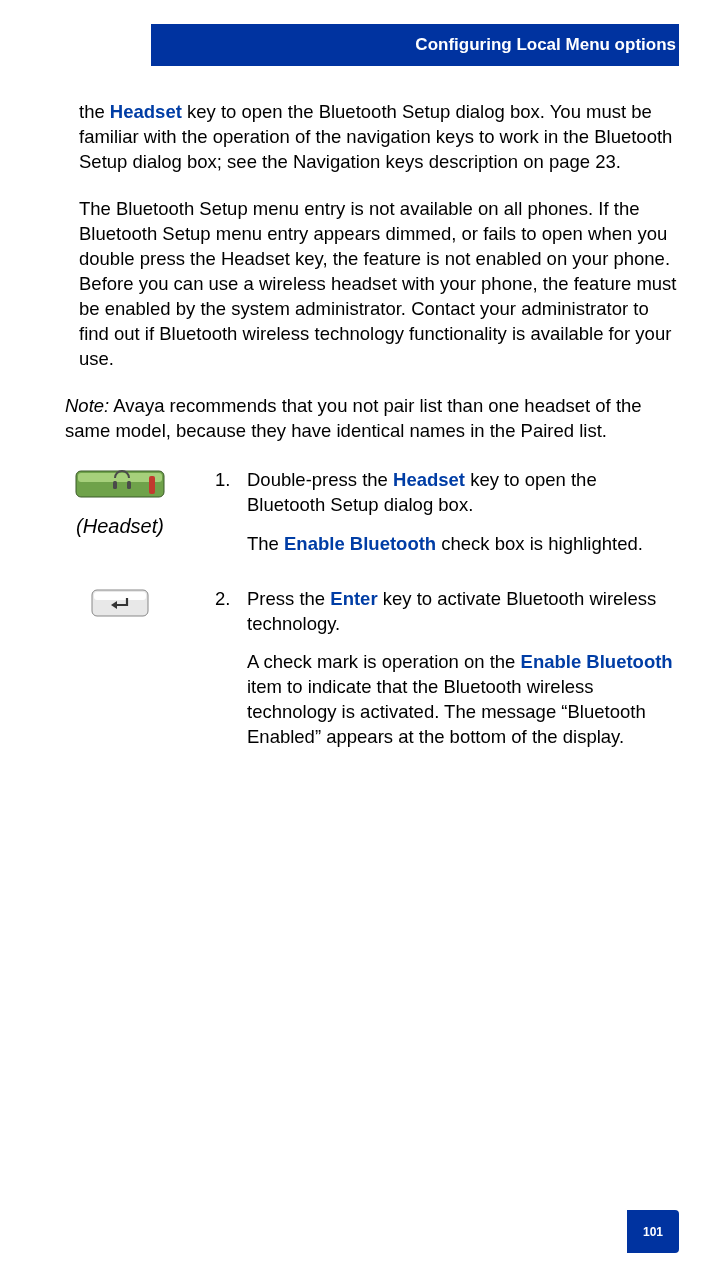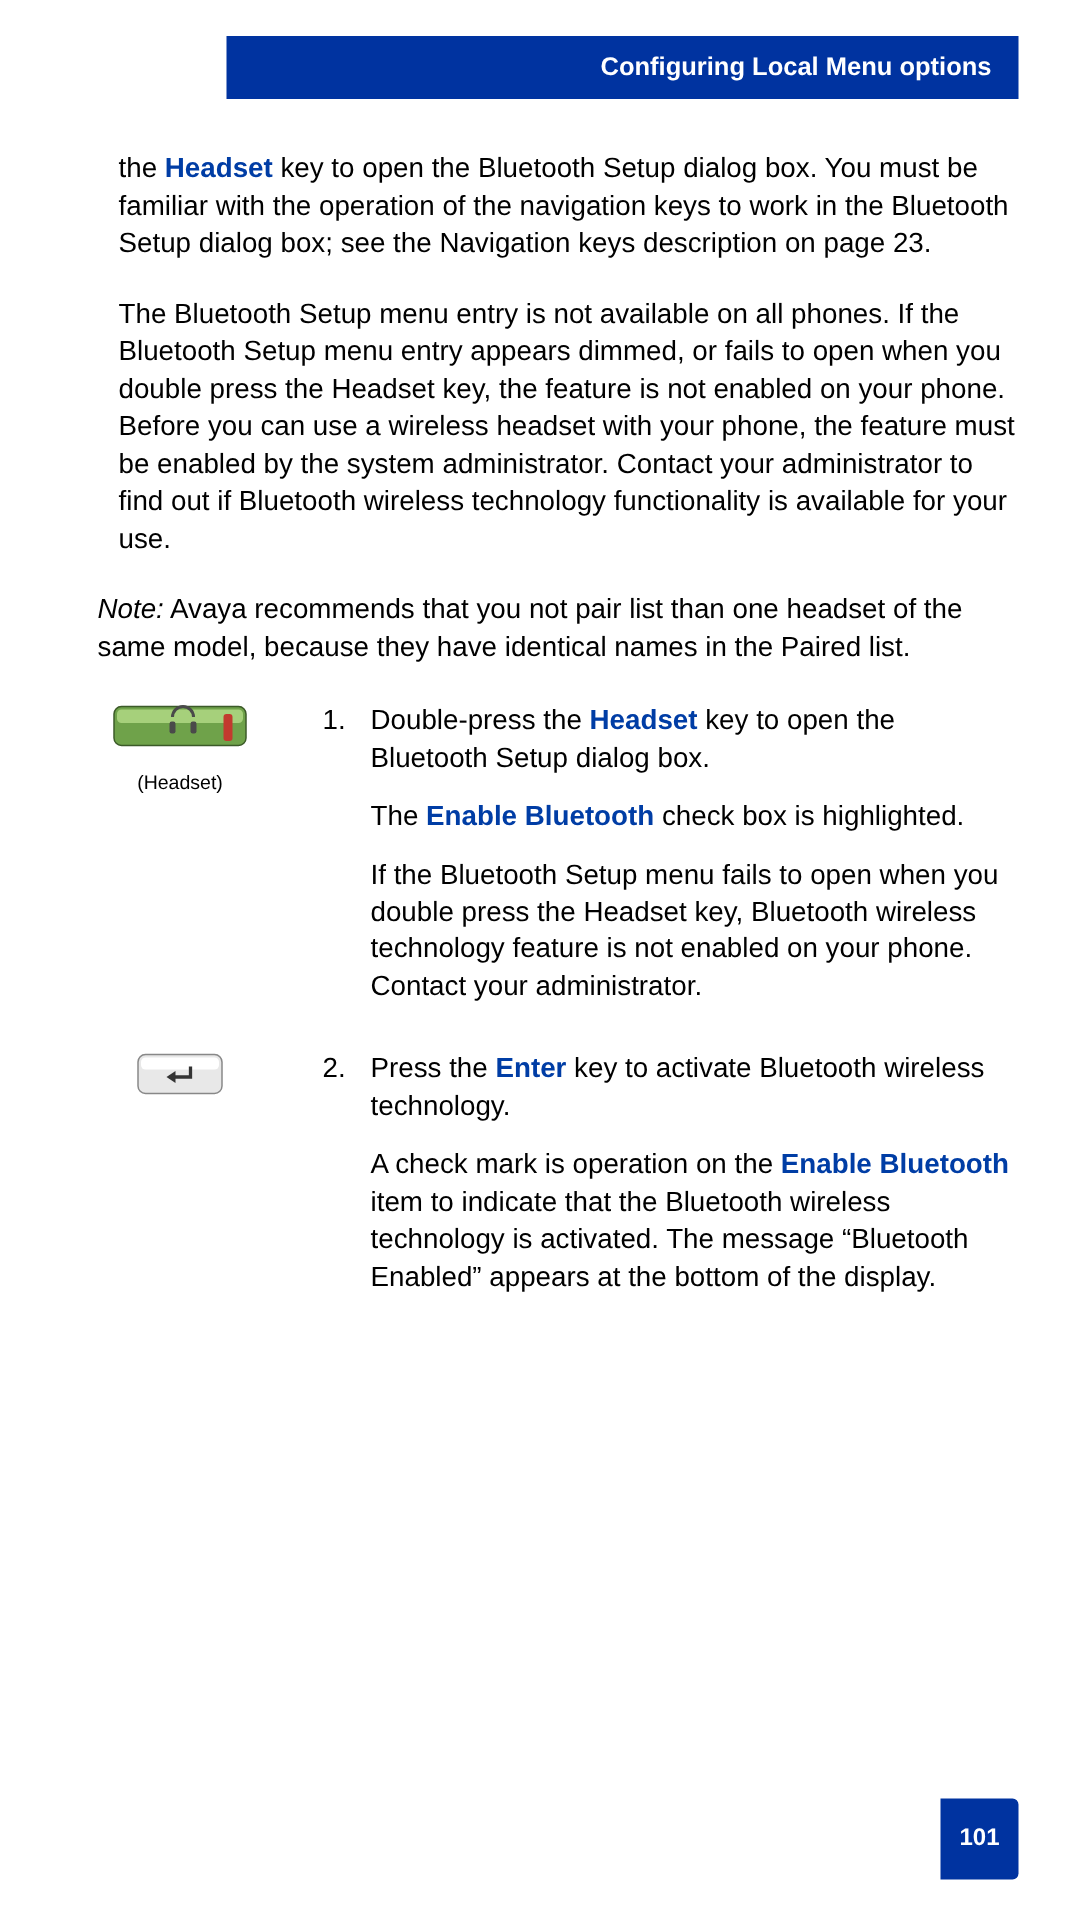--- a/index.html
+++ b/index.html
@@ -16,21 +16,21 @@
     position: absolute;
     top: 24px;
     left: 151px;
     right: 35px;
     height: 42px;
     background: #0033a0;
     color: #ffffff;
     display: flex;
     align-items: center;
     justify-content: flex-end;
-    padding-right: 18px;
+    padding-right: 3px;
     font-family: "Trebuchet MS", Arial, sans-serif;
     font-weight: bold;
     font-size: 17px;
   }
   .content {
     position: absolute;
     top: 100px;
     left: 35px;
     right: 35px;
     font-size: 18.5px;
@@ -77,36 +77,37 @@
   .step-body {
     flex: 1;
   }
   .step-sub {
     margin-top: 14px;
   }
   .key-img {
     display: inline-block;
   }
   .key-caption {
-    font-size: 13px;
+    font-size: 20px;
     margin-top: 6px;
+    font-style: italic;
   }
   .page-tab {
     position: absolute;
     right: 35px;
     bottom: 22px;
     width: 52px;
-    height: 54px;
+    height: 43px;
     background: #0033a0;
     color: #ffffff;
     display: flex;
     align-items: center;
     justify-content: center;
     font-weight: bold;
-    font-size: 16px;
+    font-size: 12px;
     font-family: "Trebuchet MS", Arial, sans-serif;
     border-top-right-radius: 4px;
     border-bottom-right-radius: 4px;
   }
 </style>
 </head>
 <body>
 
 <div class="header-bar">
   <span>Configuring Local Menu options</span>
@@ -146,23 +147,20 @@
     <div class="step-text-col">
       <div class="step-num-line">
         <div class="step-num">1.</div>
         <div class="step-body">
           <div>
             <span>Double-press the </span><span class="highlight">Headset</span><span> key to open the Bluetooth Setup dialog box.</span>
           </div>
           <div class="step-sub">
             <span>The </span><span class="highlight">Enable Bluetooth</span><span> check box is highlighted.</span>
           </div>
-          <div class="step-sub">
-            <span>If the Bluetooth Setup menu fails to open when you double press the Headset key, Bluetooth wireless technology feature is not enabled on your phone. Contact your administrator.</span>
-          </div>
         </div>
       </div>
     </div>
   </div>
 
   <div class="step-row">
     <div class="step-key-col">
       <span class="key-img">
         <svg width="58" height="30" viewBox="0 0 58 30">
           <rect x="1" y="1" width="56" height="26" rx="5" ry="5" fill="#e8e8e8" stroke="#888" stroke-width="1"></rect>

